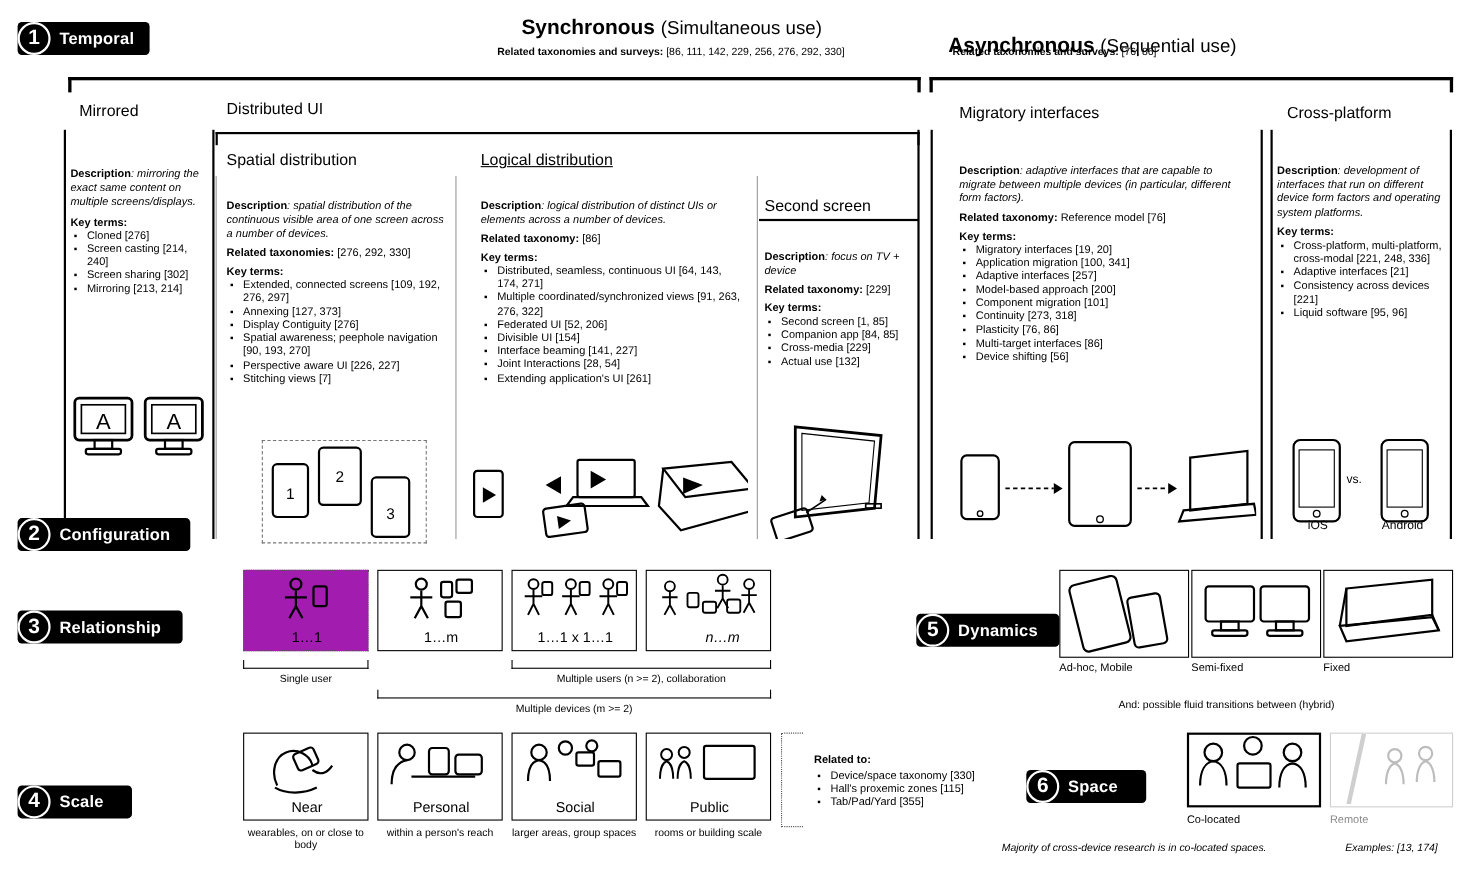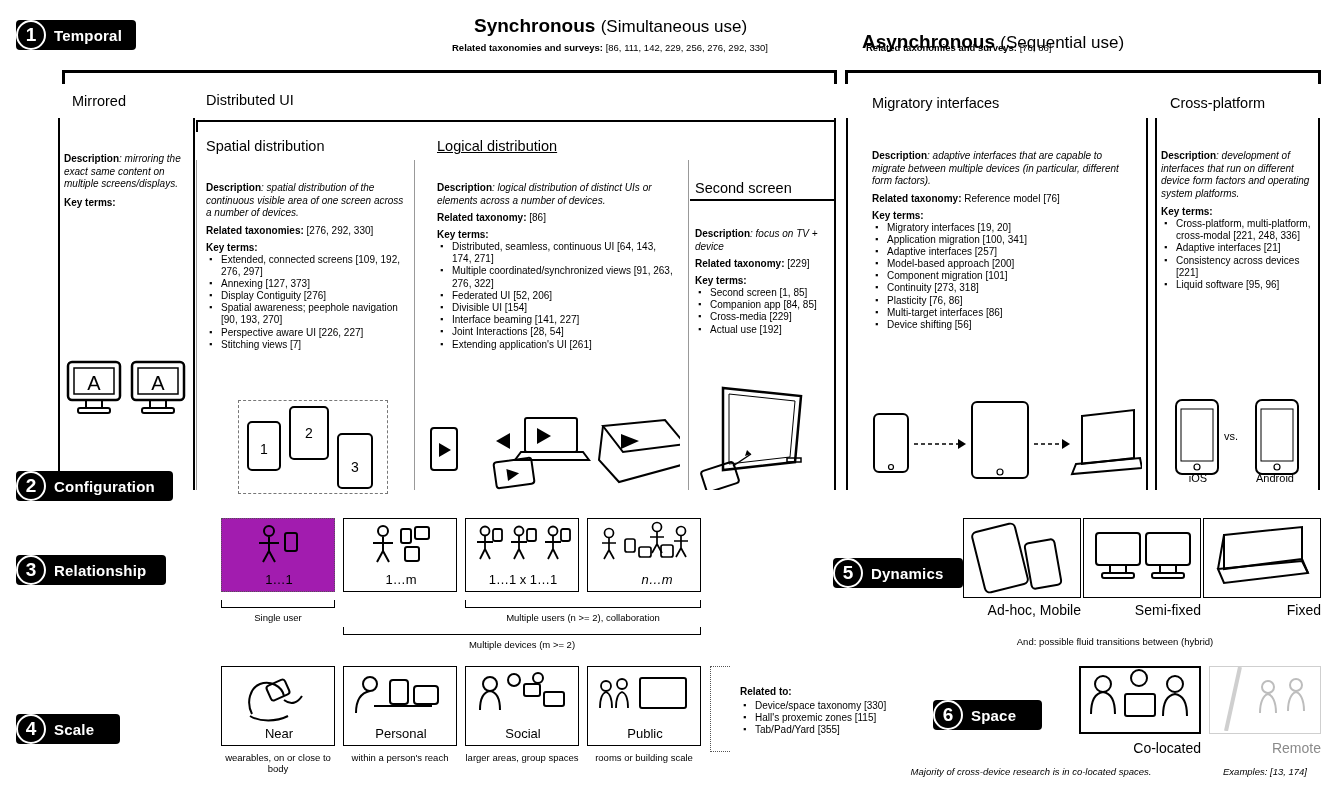--- a/index.html
+++ b/index.html
@@ -57,21 +57,21 @@
 
   
   .hline { position:absolute; background:#000; }
   .vline { position:absolute; background:#000; }
 
   
   .box { position:absolute; border:1px solid #000; background:#fff; }
   .dashbox { position:absolute; border:1px dashed #777; }
   .dotbox { position:absolute; border:1px dotted #555; }
 
-  .cap { text-align:right; font-size:14px; line-height:1.2; }
+  .cap { text-align:left; font-size:10px; line-height:1.2; }
   .capsm { text-align:center; font-size:9.5px; line-height:1.2; }
   .iconlabel{ text-align:center; font-size:11px; }
   .bigcap { text-align:center; font-size:13px; }
 
   svg { display:block; }
   .note { font-size:9.5px; font-style:italic; }
 </style>
 </head>
 <body>
 
@@ -128,20 +128,26 @@
 <div class="vline" style="left:1146px; top:118px; width:2px; height:372px;"></div>
 <div class="vline" style="left:1155px; top:118px; width:2px; height:372px;"></div>
 <div class="vline" style="left:1318px; top:118px; width:2px; height:372px;"></div>
 <div class="vline" style="left:196px; top:160px; width:1px; height:330px; background:#999;"></div>
 <div class="vline" style="left:690px; top:200px; width:1px; height:0px;"></div>
 <div class="hline" style="left:690px; top:199px; width:145px; height:2px;"></div>
 
 <div class="abs" style="left:64px; top:153px; width:125px;">
   <div class="desc"><b>Description</b><i>: mirroring the exact same content on multiple screens/displays.</i></div>
   <div class="kt">Key terms:</div>
+  <ul class="terms">
+    <li>Cloned [276]</li>
+    <li>Screen casting [214, 240]</li>
+    <li>Screen sharing [302]</li>
+    <li>Mirroring [213, 214]</li>
+  </ul>
 </div>
 
 <div class="abs" style="left:64px; top:360px;">
   <svg width="125" height="60" viewBox="0 0 125 60">
     <rect x="4" y="2" width="52" height="38" rx="4" fill="none" stroke="#000" stroke-width="2.5"></rect>
     <rect x="10" y="8" width="40" height="26" fill="none" stroke="#000" stroke-width="1.5"></rect>
     <text x="30" y="30" font-size="20" font-family="Liberation Sans, sans-serif" text-anchor="middle">A</text>
     <rect x="22" y="40" width="16" height="8" fill="none" stroke="#000" stroke-width="2"></rect>
     <rect x="14" y="48" width="32" height="5" rx="2" fill="none" stroke="#000" stroke-width="2"></rect>
     <rect x="68" y="2" width="52" height="38" rx="4" fill="none" stroke="#000" stroke-width="2.5"></rect>
@@ -208,21 +214,21 @@
 </div>
 
 <div class="abs" style="left:695px; top:228px; width:124px;">
   <div class="desc"><b>Description</b><i>: focus on TV + device</i></div>
   <div class="rtx"><b>Related taxonomy:</b><span> [229]</span></div>
   <div class="kt">Key terms:</div>
   <ul class="terms">
     <li>Second screen [1, 85]</li>
     <li>Companion app [84, 85]</li>
     <li>Cross-media [229]</li>
-    <li>Actual use [192]</li>
+    <li>Actual use [132]</li>
   </ul>
 </div>
 <div class="abs" style="left:695px; top:382px;">
   <svg width="130" height="108" viewBox="0 0 130 108">
     <path d="M28 6 l78 8 -6 66 -72 8 z" fill="none" stroke="#000" stroke-width="2.5"></path>
     <path d="M34 12 l66 7 -5 56 -61 7 z" fill="none" stroke="#000" stroke-width="1"></path>
     <rect x="92" y="76" width="14" height="4" fill="none" stroke="#000" stroke-width="1.5"></rect>
     <rect x="8" y="84" width="34" height="22" rx="3" fill="none" stroke="#000" stroke-width="2" transform="rotate(-18 25 95)"></rect>
     <path d="M38 84 l18 -12" stroke="#000" stroke-width="1.5" fill="none"></path>
     <path d="M56 72 l-6 2 2 -6 z" fill="#000"></path>

